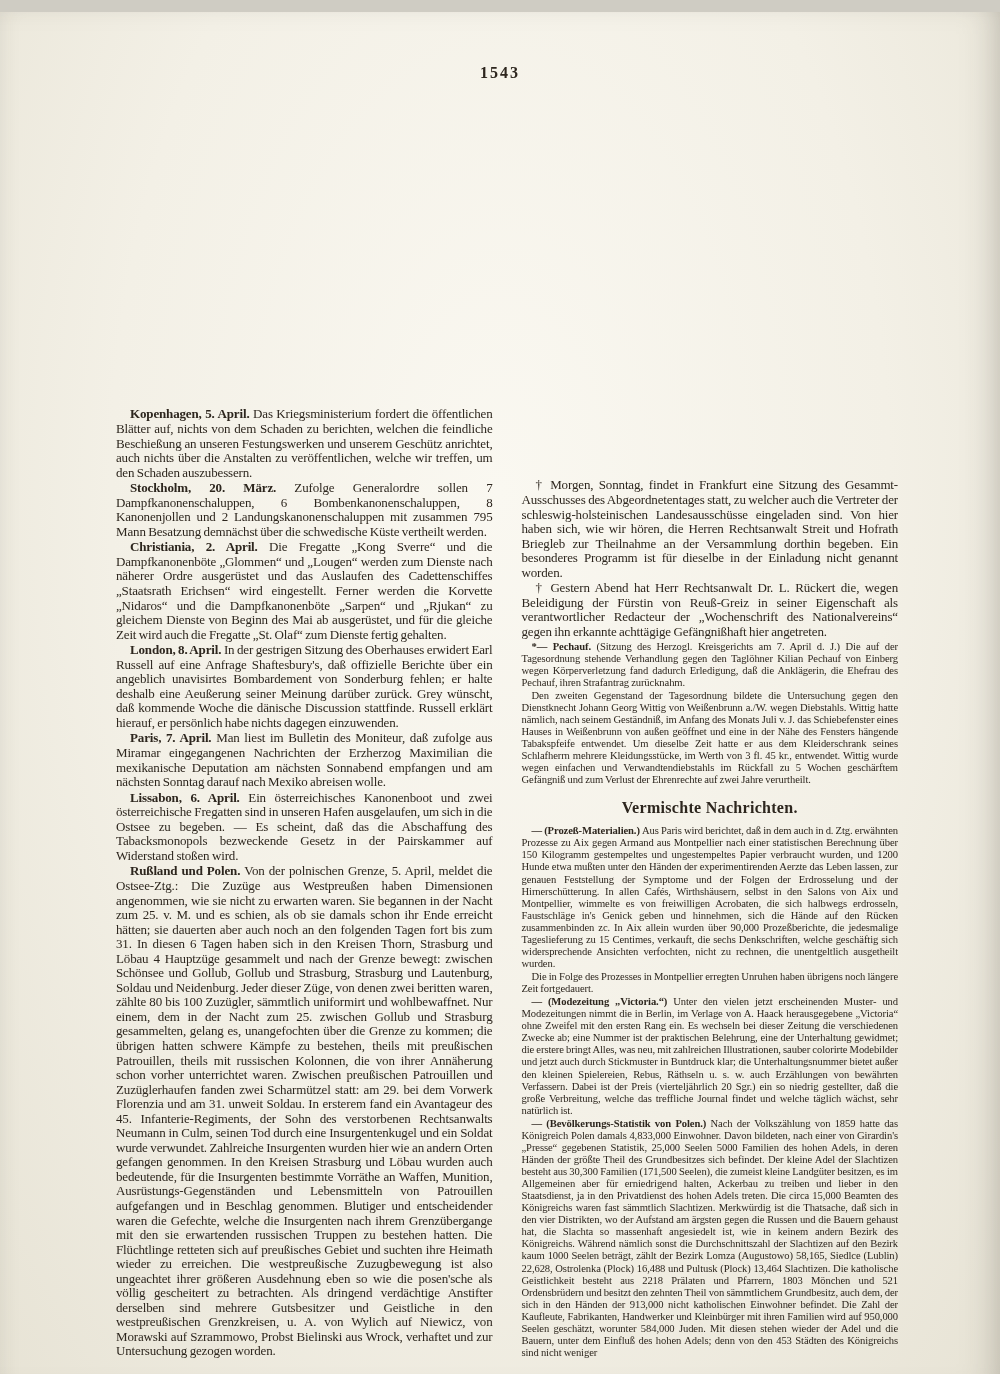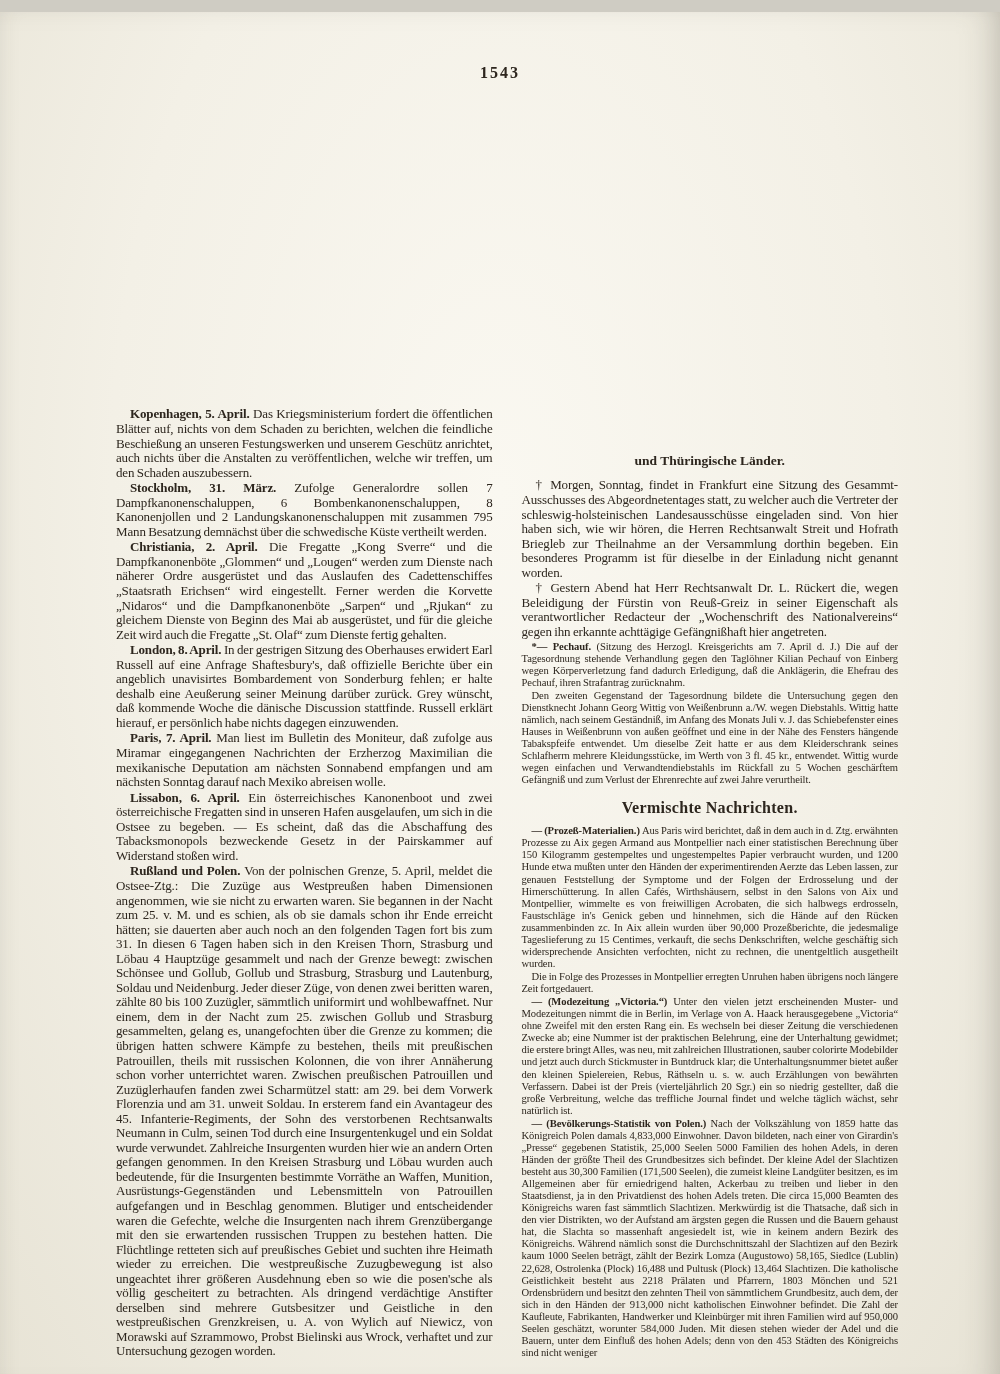--- a/index.html
+++ b/index.html
@@ -44,33 +44,32 @@
 </head>
 <body>
 
 <div class="page">
   <div class="page-number">1543</div>
 
   <div class="columns">
 
     <div class="col">
         <p class="article"><span class="lead">Kopenhagen, 5. April. </span>Das Kriegsministerium fordert die öffentlichen Blätter auf, nichts von dem Schaden zu berichten, welchen die feindliche Beschießung an unseren Festungswerken und unserem Geschütz anrichtet, auch nichts über die Anstalten zu veröffentlichen, welche wir treffen, um den Schaden auszubessern.</p>
-        <p class="article"><span class="lead">Stockholm, 31. März. </span>Zufolge Generalordre sollen 7 Dampfkanonenschaluppen, 6 Bombenkanonenschaluppen, 8 Kanonenjollen und 2 Landungskanonenschaluppen mit zusammen 795 Mann Besatzung demnächst über die schwedische Küste vertheilt werden.</p>
+        <p class="article"><span class="lead">Stockholm, 20. März. </span>Zufolge Generalordre sollen 7 Dampfkanonenschaluppen, 6 Bombenkanonenschaluppen, 8 Kanonenjollen und 2 Landungskanonenschaluppen mit zusammen 795 Mann Besatzung demnächst über die schwedische Küste vertheilt werden.</p>
         <p class="article"><span class="lead">Christiania, 2. April. </span>Die Fregatte „Kong Sverre“ und die Dampfkanonenböte „Glommen“ und „Lougen“ werden zum Dienste nach näherer Ordre ausgerüstet und das Auslaufen des Cadettenschiffes „Staatsrath Erichsen“ wird eingestellt. Ferner werden die Korvette „Nidaros“ und die Dampfkanonenböte „Sarpen“ und „Rjukan“ zu gleichem Dienste von Beginn des Mai ab ausgerüstet, und für die gleiche Zeit wird auch die Fregatte „St. Olaf“ zum Dienste fertig gehalten.</p>
         <p class="article"><span class="lead">London, 8. April. </span>In der gestrigen Sitzung des Oberhauses erwidert Earl Russell auf eine Anfrage Shaftesbury's, daß offizielle Berichte über ein angeblich unavisirtes Bombardement von Sonderburg fehlen; er halte deshalb eine Aeußerung seiner Meinung darüber zurück. Grey wünscht, daß kommende Woche die dänische Discussion stattfinde. Russell erklärt hierauf, er persönlich habe nichts dagegen einzuwenden.</p>
         <p class="article"><span class="lead">Paris, 7. April. </span>Man liest im Bulletin des Moniteur, daß zufolge aus Miramar eingegangenen Nachrichten der Erzherzog Maximilian die mexikanische Deputation am nächsten Sonnabend empfangen und am nächsten Sonntag darauf nach Mexiko abreisen wolle.</p>
         <p class="article"><span class="lead">Lissabon, 6. April. </span>Ein österreichisches Kanonenboot und zwei österreichische Fregatten sind in unseren Hafen ausgelaufen, um sich in die Ostsee zu begeben. — Es scheint, daß das die Abschaffung des Tabacksmonopols bezweckende Gesetz in der Pairskammer auf Widerstand stoßen wird.</p>
         <p class="article"><span class="lead">Rußland und Polen. </span>Von der polnischen Grenze, 5. April, meldet die Ostsee-Ztg.: Die Zuzüge aus Westpreußen haben Dimensionen angenommen, wie sie nicht zu erwarten waren. Sie begannen in der Nacht zum 25. v. M. und es schien, als ob sie damals schon ihr Ende erreicht hätten; sie dauerten aber auch noch an den folgenden Tagen fort bis zum 31. In diesen 6 Tagen haben sich in den Kreisen Thorn, Strasburg und Löbau 4 Hauptzüge gesammelt und nach der Grenze bewegt: zwischen Schönsee und Gollub, Gollub und Strasburg, Strasburg und Lautenburg, Soldau und Neidenburg. Jeder dieser Züge, von denen zwei beritten waren, zählte 80 bis 100 Zuzügler, sämmtlich uniformirt und wohlbewaffnet. Nur einem, dem in der Nacht zum 25. zwischen Gollub und Strasburg gesammelten, gelang es, unangefochten über die Grenze zu kommen; die übrigen hatten schwere Kämpfe zu bestehen, theils mit preußischen Patrouillen, theils mit russischen Kolonnen, die von ihrer Annäherung schon vorher unterrichtet waren. Zwischen preußischen Patrouillen und Zuzüglerhaufen fanden zwei Scharmützel statt: am 29. bei dem Vorwerk Florenzia und am 31. unweit Soldau. In ersterem fand ein Avantageur des 45. Infanterie-Regiments, der Sohn des verstorbenen Rechtsanwalts Neumann in Culm, seinen Tod durch eine Insurgentenkugel und ein Soldat wurde verwundet. Zahlreiche Insurgenten wurden hier wie an andern Orten gefangen genommen. In den Kreisen Strasburg und Löbau wurden auch bedeutende, für die Insurgenten bestimmte Vorräthe an Waffen, Munition, Ausrüstungs-Gegenständen und Lebensmitteln von Patrouillen aufgefangen und in Beschlag genommen. Blutiger und entscheidender waren die Gefechte, welche die Insurgenten nach ihrem Grenzübergange mit den sie erwartenden russischen Truppen zu bestehen hatten. Die Flüchtlinge retteten sich auf preußisches Gebiet und suchten ihre Heimath wieder zu erreichen. Die westpreußische Zuzugbewegung ist also ungeachtet ihrer größeren Ausdehnung eben so wie die posen'sche als völlig gescheitert zu betrachten. Als dringend verdächtige Anstifter derselben sind mehrere Gutsbesitzer und Geistliche in den westpreußischen Grenzkreisen, u. A. von Wylich auf Niewicz, von Morawski auf Szrammowo, Probst Bielinski aus Wrock, verhaftet und zur Untersuchung gezogen worden.</p>
       </div>
 
     <div class="divider"></div>
 
     <div class="col">
       <div>
-        <h3 class="sec-subtitle">und Thüringische Länder.</h3>
         <div>
             <p class="article">† Morgen, Sonntag, findet in Frankfurt eine Sitzung des Gesammt-Ausschusses des Abgeordnetentages statt, zu welcher auch die Vertreter der schleswig-holsteinischen Landesausschüsse eingeladen sind. Von hier haben sich, wie wir hören, die Herren Rechtsanwalt Streit und Hofrath Briegleb zur Theilnahme an der Versammlung dorthin begeben. Ein besonderes Programm ist für dieselbe in der Einladung nicht genannt worden.</p>
             <p class="article">† Gestern Abend hat Herr Rechtsanwalt Dr. L. Rückert die, wegen Beleidigung der Fürstin von Reuß-Greiz in seiner Eigenschaft als verantwortlicher Redacteur der „Wochenschrift des Nationalvereins“ gegen ihn erkannte achttägige Gefängnißhaft hier angetreten.</p>
             <p class="article small"><span class="lead">*— Pechauf. </span>(Sitzung des Herzogl. Kreisgerichts am 7. April d. J.) Die auf der Tagesordnung stehende Verhandlung gegen den Taglöhner Kilian Pechauf von Einberg wegen Körperverletzung fand dadurch Erledigung, daß die Anklägerin, die Ehefrau des Pechauf, ihren Strafantrag zurücknahm.</p>
             <p class="article small">Den zweiten Gegenstand der Tagesordnung bildete die Untersuchung gegen den Dienstknecht Johann Georg Wittig von Weißenbrunn a./W. wegen Diebstahls. Wittig hatte nämlich, nach seinem Geständniß, im Anfang des Monats Juli v. J. das Schiebefenster eines Hauses in Weißenbrunn von außen geöffnet und eine in der Nähe des Fensters hängende Tabakspfeife entwendet. Um dieselbe Zeit hatte er aus dem Kleiderschrank seines Schlafherrn mehrere Kleidungsstücke, im Werth von 3 fl. 45 kr., entwendet. Wittig wurde wegen einfachen und Verwandtendiebstahls im Rückfall zu 5 Wochen geschärftem Gefängniß und zum Verlust der Ehrenrechte auf zwei Jahre verurtheilt.</p>
           </div>
       </div>
       <div>
         <h2 class="sec2-title">Vermischte Nachrichten.</h2>
         <div>

